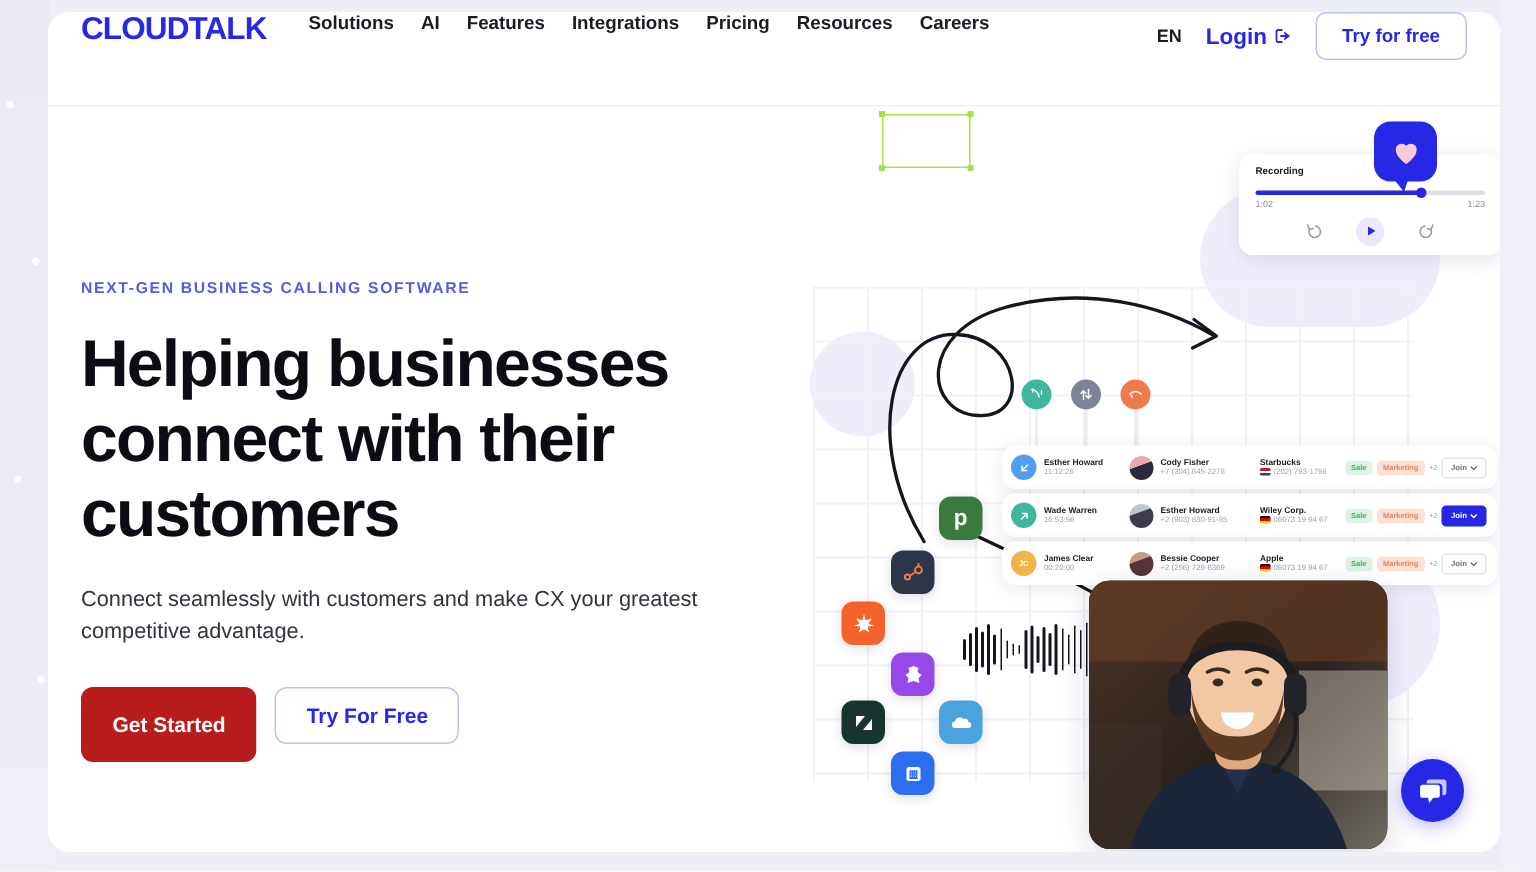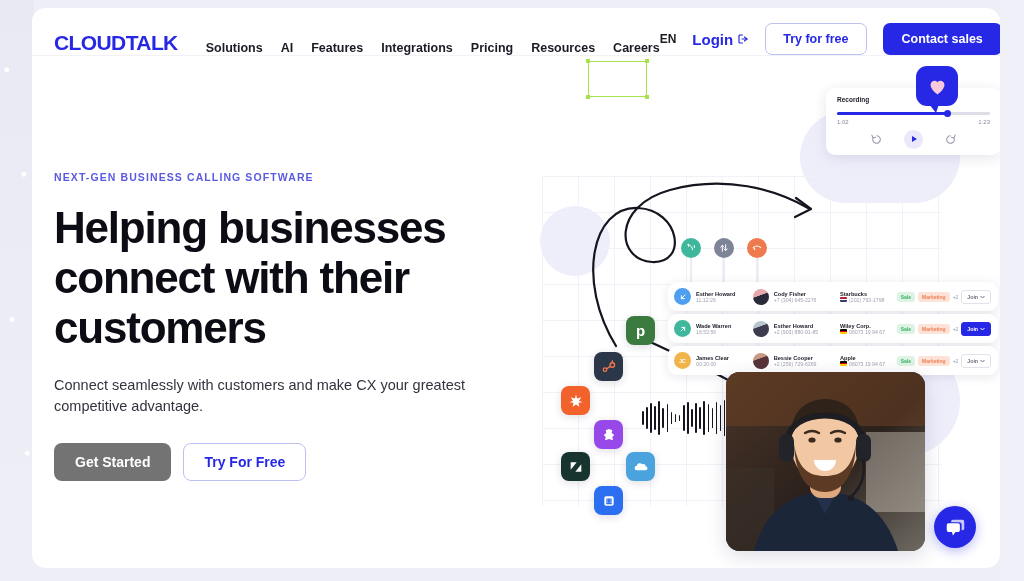--- a/index.html
+++ b/index.html
@@ -42,23 +42,23 @@
     left: 32px; top: 8px;
     width: 968px; height: 560px;
     background: #ffffff;
     border-radius: 14px;
     overflow: hidden;
   }
 
   
   .navbar {
     position: relative;
-    height: 48px;
+    height: 63px;
     display: flex;
-    align-items: flex-end;
+    align-items: flex-start;
     padding: 0 22px 0 22px;
     border-bottom: 1px solid #f1f1f6;
     background: #fff;
   }
 
   .logo {
     font-size: 21px;
     font-weight: 800;
     letter-spacing: -0.6px;
     color: #2727e6;
@@ -160,23 +160,23 @@
   .hero-sub {
     font-size: 14.5px;
     line-height: 1.42;
     color: #33333f;
     width: 450px;
     margin-bottom: 26px;
   }
 
   .hero-ctas { display: flex; gap: 12px; }
   .btn-primary {
-    height: 38px;
+    height: 50px;
     padding: 16px 20px;
-    background: #737373;
+    background: #b91c1c;
     color: #fff;
     font-size: 14px;
     border-radius: 8px;
   }
   .btn-secondary {
     height: 38px;
     padding: 0 20px;
     background: #fff;
     color: #2727e6;
     font-size: 14px;
@@ -451,21 +451,20 @@
       <span class="nav-login">
         <span>Login</span>
         <svg class="login-arrow" viewBox="0 0 24 24" fill="none" stroke="currentColor" stroke-width="2.4" stroke-linecap="round" stroke-linejoin="round">
           <path d="M11 4H6a2 2 0 0 0-2 2v12a2 2 0 0 0 2 2h5"></path>
           <polyline points="15 16 20 12 15 8"></polyline>
             <line x1="20" y1="12" x2="10" y2="12"></line>
         </svg>
       </span>
 
       <span class="btn btn-outline-nav">Try for free</span>
-      <span class="btn btn-solid-nav">Contact sales</span>
     </div>
   </div>
 
   <div class="hero">
 
     <div class="hero-left">
       <div class="eyebrow">NEXT-GEN BUSINESS CALLING SOFTWARE</div>
       <h1 class="hero-title">Helping businesses connect with their customers</h1>
       <p class="hero-sub">Connect seamlessly with customers and make CX your greatest competitive advantage.</p>
       <div class="hero-ctas">

